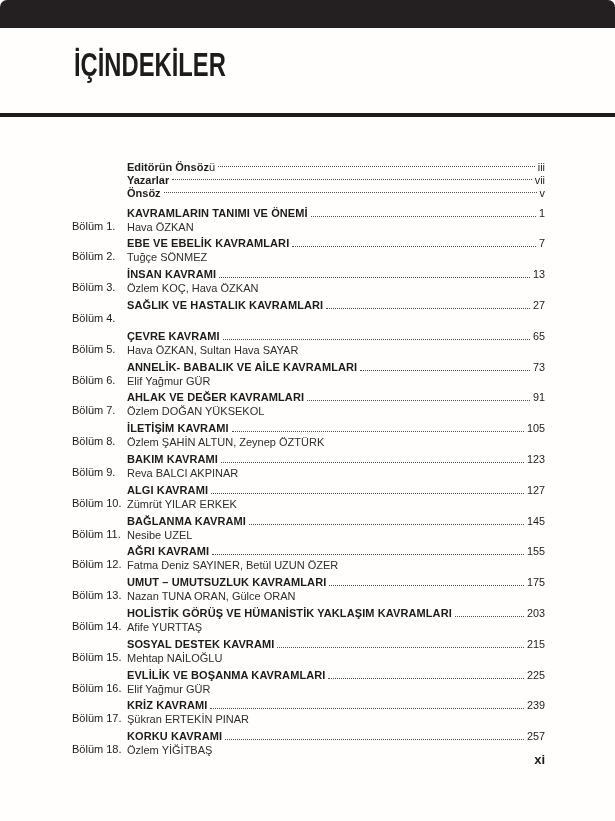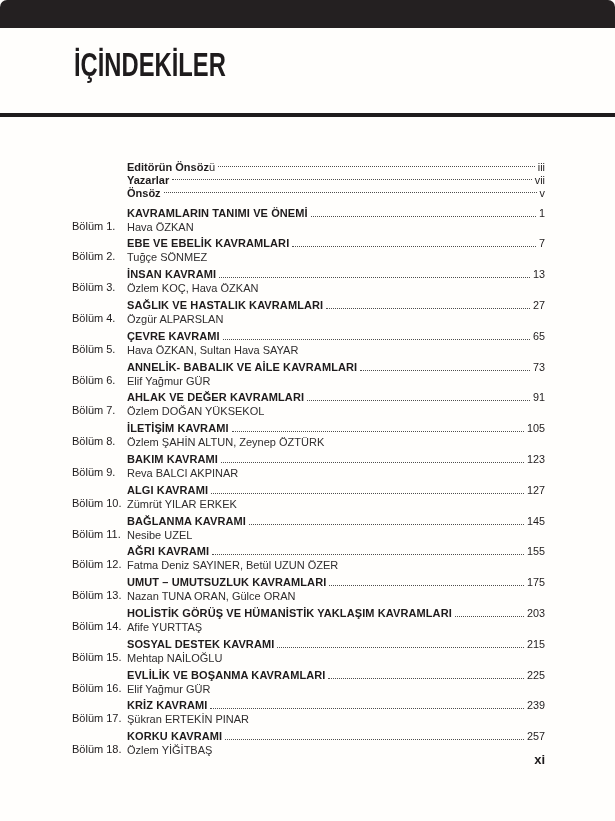--- a/index.html
+++ b/index.html
@@ -180,21 +180,20 @@
   </div>
 
   <div class="chapter-row">
     <div class="ch-label">Bölüm 4.</div>
     <div class="ch-body">
       <div class="ch-titleline">
         <span class="ch-title">SAĞLIK VE HASTALIK KAVRAMLARI</span>
         <span class="leader"></span>
         <span class="pagenum">27</span>
       </div>
-      <div class="ch-authors">Özgür ALPARSLAN</div>
     </div>
   </div>
 
   <div class="chapter-row">
     <div class="ch-label">Bölüm 5.</div>
     <div class="ch-body">
       <div class="ch-titleline">
         <span class="ch-title">ÇEVRE KAVRAMI</span>
         <span class="leader"></span>
         <span class="pagenum">65</span>

